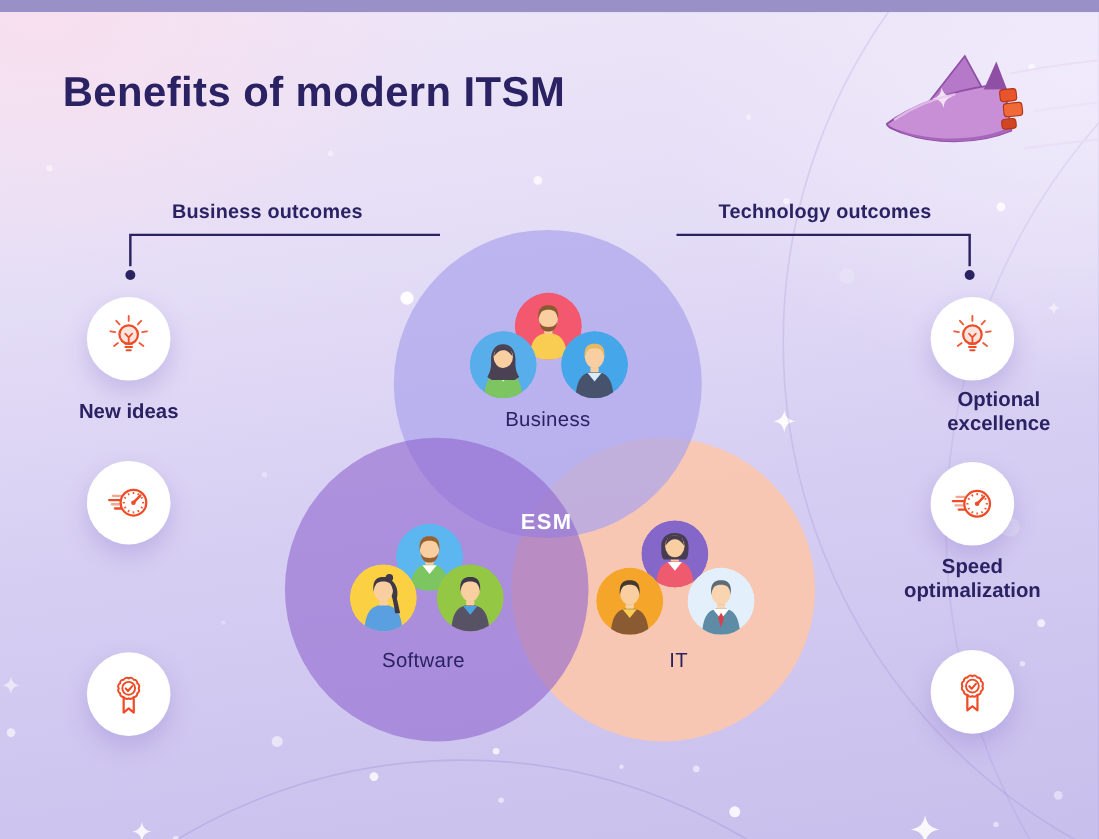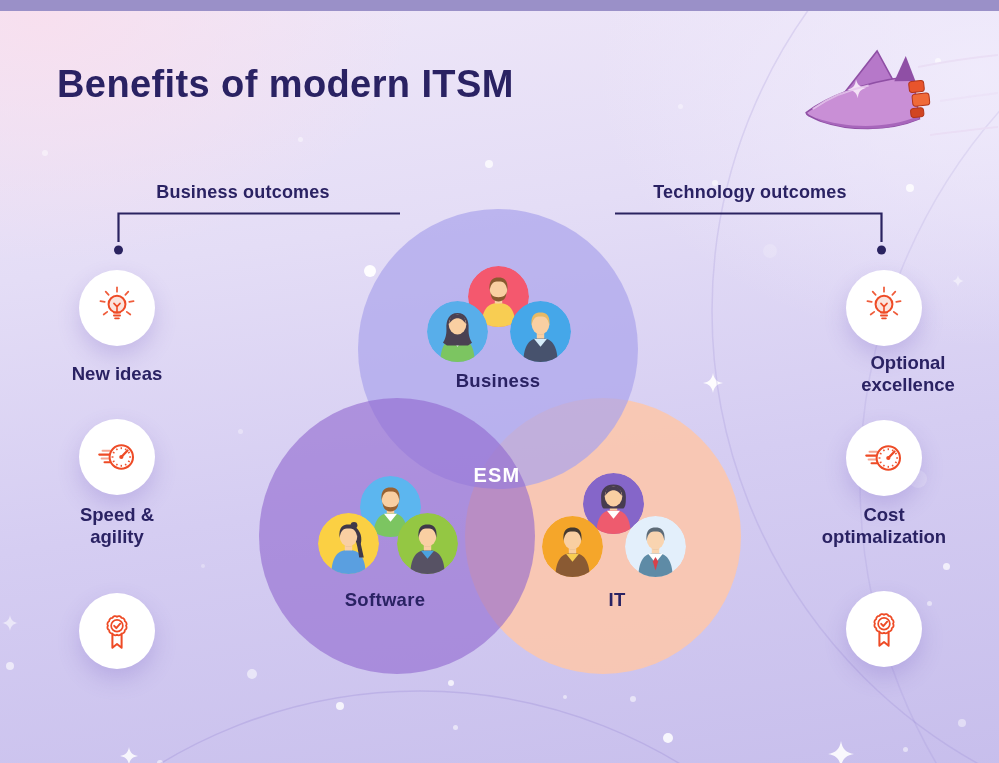--- a/index.html
+++ b/index.html
@@ -34,21 +34,21 @@
     box-shadow:0 10px 22px rgba(108,85,190,.24);z-index:3;
   }
   .ic{display:block;width:46px;height:46px;}
   .item-label{
     position:absolute;width:180px;text-align:center;z-index:3;
     font-size:18.5px;font-weight:800;line-height:22px;color:var(--text);white-space:pre-line;
   }
   .venn-circle{position:absolute;border-radius:50%;z-index:1;}
   .venn-label{
     position:absolute;width:200px;text-align:center;z-index:4;
-    font-size:18.5px;font-weight:700;color:var(--text);letter-spacing:.3px;
+    font-size:18.5px;font-weight:400;color:var(--text);letter-spacing:.3px;
   }
   .esm-label{
     position:absolute;left:447px;top:453px;width:100px;text-align:center;z-index:4;
     font-size:20px;font-weight:800;color:#fff;letter-spacing:1.2px;
   }
   #avatars{position:absolute;inset:0;z-index:2;pointer-events:none;}
   .avatar{position:absolute;width:61px;height:61px;}
 </style>
 </head>
 <body>
@@ -177,22 +177,20 @@
             <path d="M19.7 18.9 L21.4 19.9"></path>
             <path d="M23.4 15.2 L24.4 16.9"></path>
             <path d="M28.5 13.8 L28.5 15.8"></path>
             <path d="M33.6 15.2 L32.6 16.9"></path>
             <path d="M37.3 18.9 L35.6 19.9"></path>
           </g>
     <path d="M28.5 24 L35 17.2" stroke="#ee4b26" stroke-width="2.4" stroke-linecap="round"></path>
     <circle cx="28.5" cy="24" r="2.2" fill="#ee4b26"></circle>
   </svg></span>
   </div>
-  <div class="item-label" style="left:27px;top:493px">Speed &amp;
-agility</div>
 
   <div class="icon-circle" style="left:79px;top:582px">
     <span class="ic"><svg viewBox="0 0 48 48" width="46" height="46" fill="none">
     <path d="M19.2 26 V41.5 L24 37.6 L28.8 41.5 V26" stroke="#ee4b26" stroke-width="2.1" stroke-linejoin="round" stroke-linecap="round"></path>
     <path d="M24.00 9.10 A3.1 3.1 0 0 1 28.70 10.36 A3.1 3.1 0 0 1 32.14 13.80 A3.1 3.1 0 0 1 33.40 18.50 A3.1 3.1 0 0 1 32.14 23.20 A3.1 3.1 0 0 1 28.70 26.64 A3.1 3.1 0 0 1 24.00 27.90 A3.1 3.1 0 0 1 19.30 26.64 A3.1 3.1 0 0 1 15.86 23.20 A3.1 3.1 0 0 1 14.60 18.50 A3.1 3.1 0 0 1 15.86 13.80 A3.1 3.1 0 0 1 19.30 10.36 A3.1 3.1 0 0 1 24.00 9.10 Z" fill="#fff" stroke="#ee4b26" stroke-width="1.9" stroke-linejoin="round"></path>
     <circle cx="24" cy="18.5" r="6.1" stroke="#ee4b26" stroke-width="1.8"></circle>
     <path d="M21.1 18.6 L23.3 21 L27.3 16.4" stroke="#ee4b26" stroke-width="2" stroke-linecap="round" stroke-linejoin="round"></path>
   </svg></span>
   </div>
 
@@ -235,21 +233,21 @@
             <path d="M19.7 18.9 L21.4 19.9"></path>
             <path d="M23.4 15.2 L24.4 16.9"></path>
             <path d="M28.5 13.8 L28.5 15.8"></path>
             <path d="M33.6 15.2 L32.6 16.9"></path>
             <path d="M37.3 18.9 L35.6 19.9"></path>
           </g>
     <path d="M28.5 24 L35 17.2" stroke="#ee4b26" stroke-width="2.4" stroke-linecap="round"></path>
     <circle cx="28.5" cy="24" r="2.2" fill="#ee4b26"></circle>
   </svg></span>
   </div>
-  <div class="item-label" style="left:794px;top:493px">Cost
+  <div class="item-label" style="left:794px;top:493px">Speed
 optimalization</div>
 
   <div class="icon-circle" style="left:846px;top:580px">
     <span class="ic"><svg viewBox="0 0 48 48" width="46" height="46" fill="none">
     <path d="M19.2 26 V41.5 L24 37.6 L28.8 41.5 V26" stroke="#ee4b26" stroke-width="2.1" stroke-linejoin="round" stroke-linecap="round"></path>
     <path d="M24.00 9.10 A3.1 3.1 0 0 1 28.70 10.36 A3.1 3.1 0 0 1 32.14 13.80 A3.1 3.1 0 0 1 33.40 18.50 A3.1 3.1 0 0 1 32.14 23.20 A3.1 3.1 0 0 1 28.70 26.64 A3.1 3.1 0 0 1 24.00 27.90 A3.1 3.1 0 0 1 19.30 26.64 A3.1 3.1 0 0 1 15.86 23.20 A3.1 3.1 0 0 1 14.60 18.50 A3.1 3.1 0 0 1 15.86 13.80 A3.1 3.1 0 0 1 19.30 10.36 A3.1 3.1 0 0 1 24.00 9.10 Z" fill="#fff" stroke="#ee4b26" stroke-width="1.9" stroke-linejoin="round"></path>
     <circle cx="24" cy="18.5" r="6.1" stroke="#ee4b26" stroke-width="1.8"></circle>
     <path d="M21.1 18.6 L23.3 21 L27.3 16.4" stroke="#ee4b26" stroke-width="2" stroke-linecap="round" stroke-linejoin="round"></path>
   </svg></span>
   </div>

